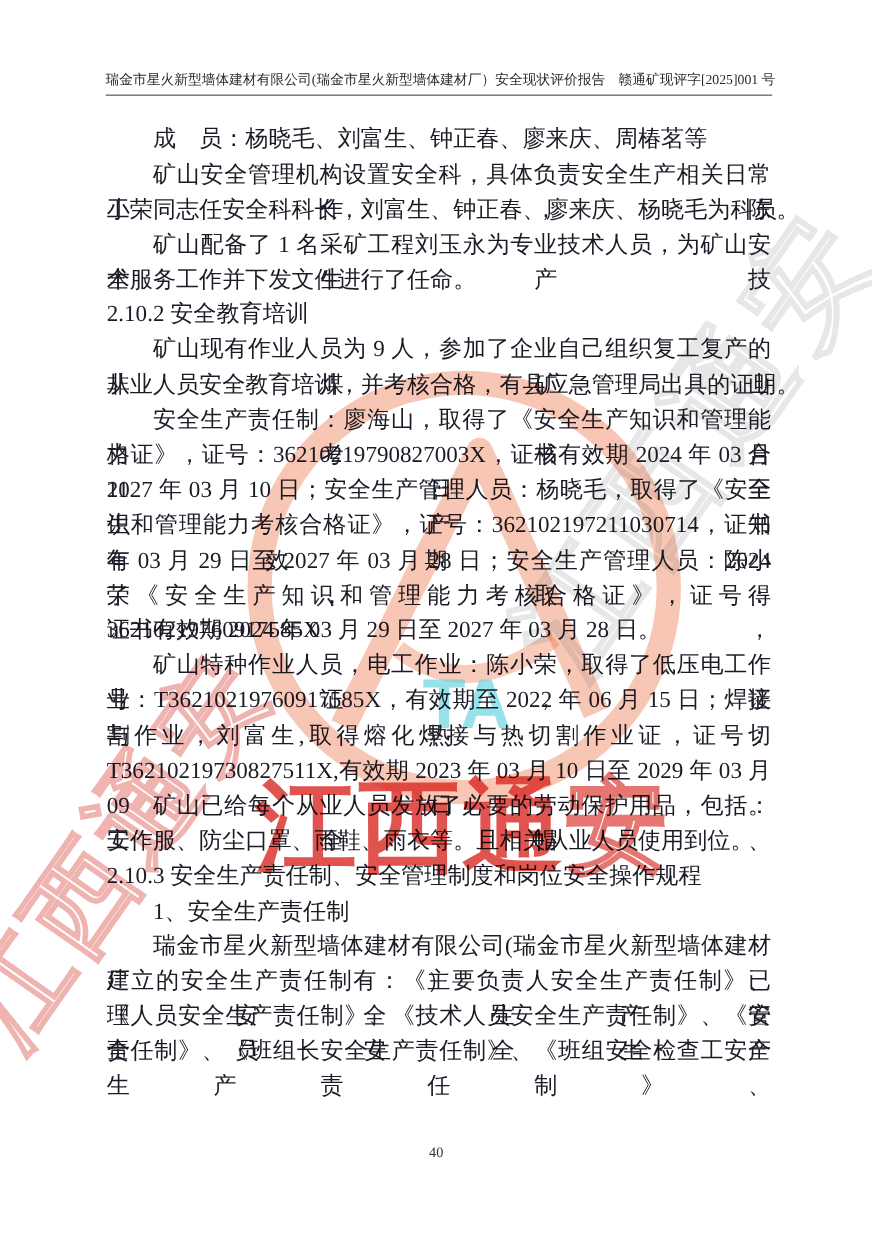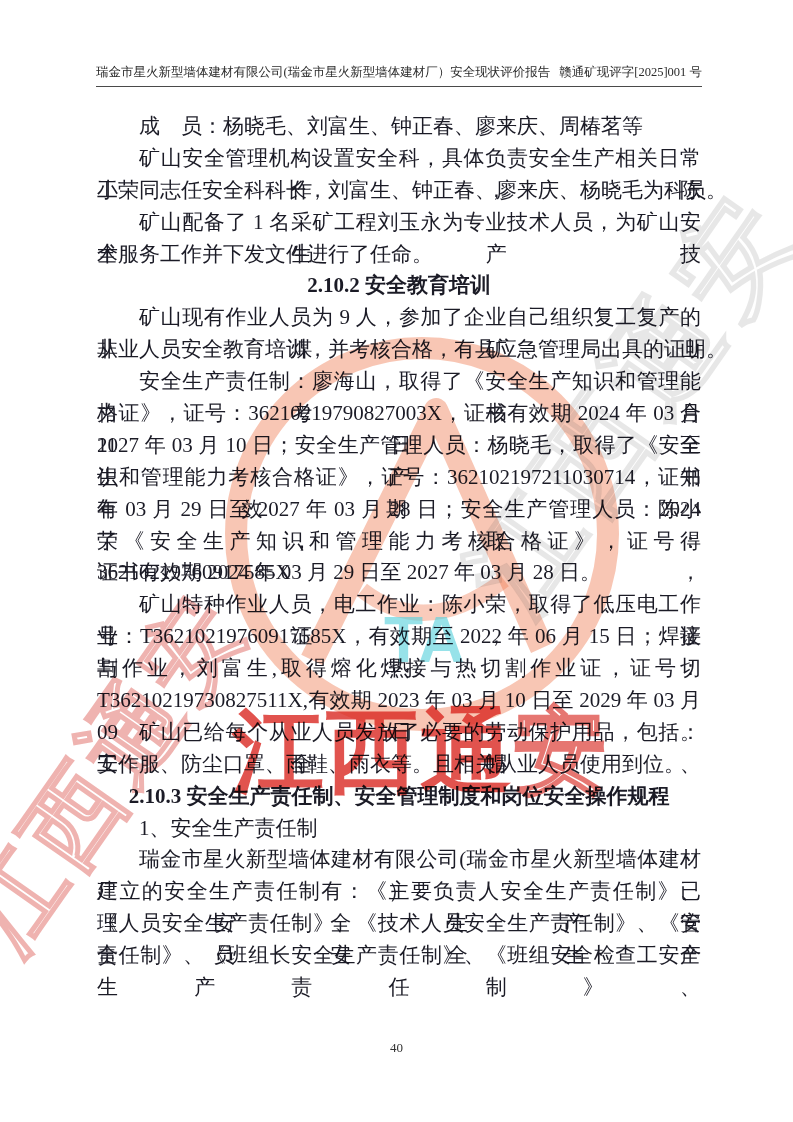--- a/index.html
+++ b/index.html
@@ -5,39 +5,40 @@
   html,body { margin:0; padding:0; }
   body { background:#e8e8e8; }
   .page {
     position:relative; width:793px; height:1122px;
     background:#ffffff; margin:0 auto; overflow:hidden;
     font-family:"Liberation Serif", serif;
   }
   
   .header {
     position:absolute; left:96px; top:64px; width:606px;
-    display:flex; justify-content:space-between; align-items:flex-end;
+    display:flex; justify-content:flex-start; align-items:flex-end;
     font-size:12.5px; color:#2b2b2b;
     border-bottom:1.5px solid #4a4a4a; padding-bottom:5px;
     white-space:nowrap;
+    gap:12px;
   }
   
   .body-text {
     position:absolute; left:97px; top:111px; width:604px;
     color:#1b1b26; z-index:3;
   }
   .line {
     height:31.9px; line-height:31.9px; font-size:21px;
     white-space:nowrap; overflow:visible;
   }
   .line.full    { text-align:justify; text-align-last:justify; white-space:normal; }
   .line.p-full  { text-align:justify; text-align-last:justify; text-indent:42px; white-space:normal; }
   .line.end     { text-align:left; }
   .line.p-end   { text-align:left; text-indent:42px; }
-  .line.heading { text-align:center; font-weight:bold; }
+  .line.heading { text-align:left; font-weight:normal; }
   
   .page-number {
     position:absolute; left:0; top:1040px; width:793px;
     text-align:center; font-size:13px; color:#333; z-index:3;
   }
   
   .watermark-layer {
     position:absolute; inset:0; z-index:4;
     pointer-events:none; mix-blend-mode:multiply;
   }

